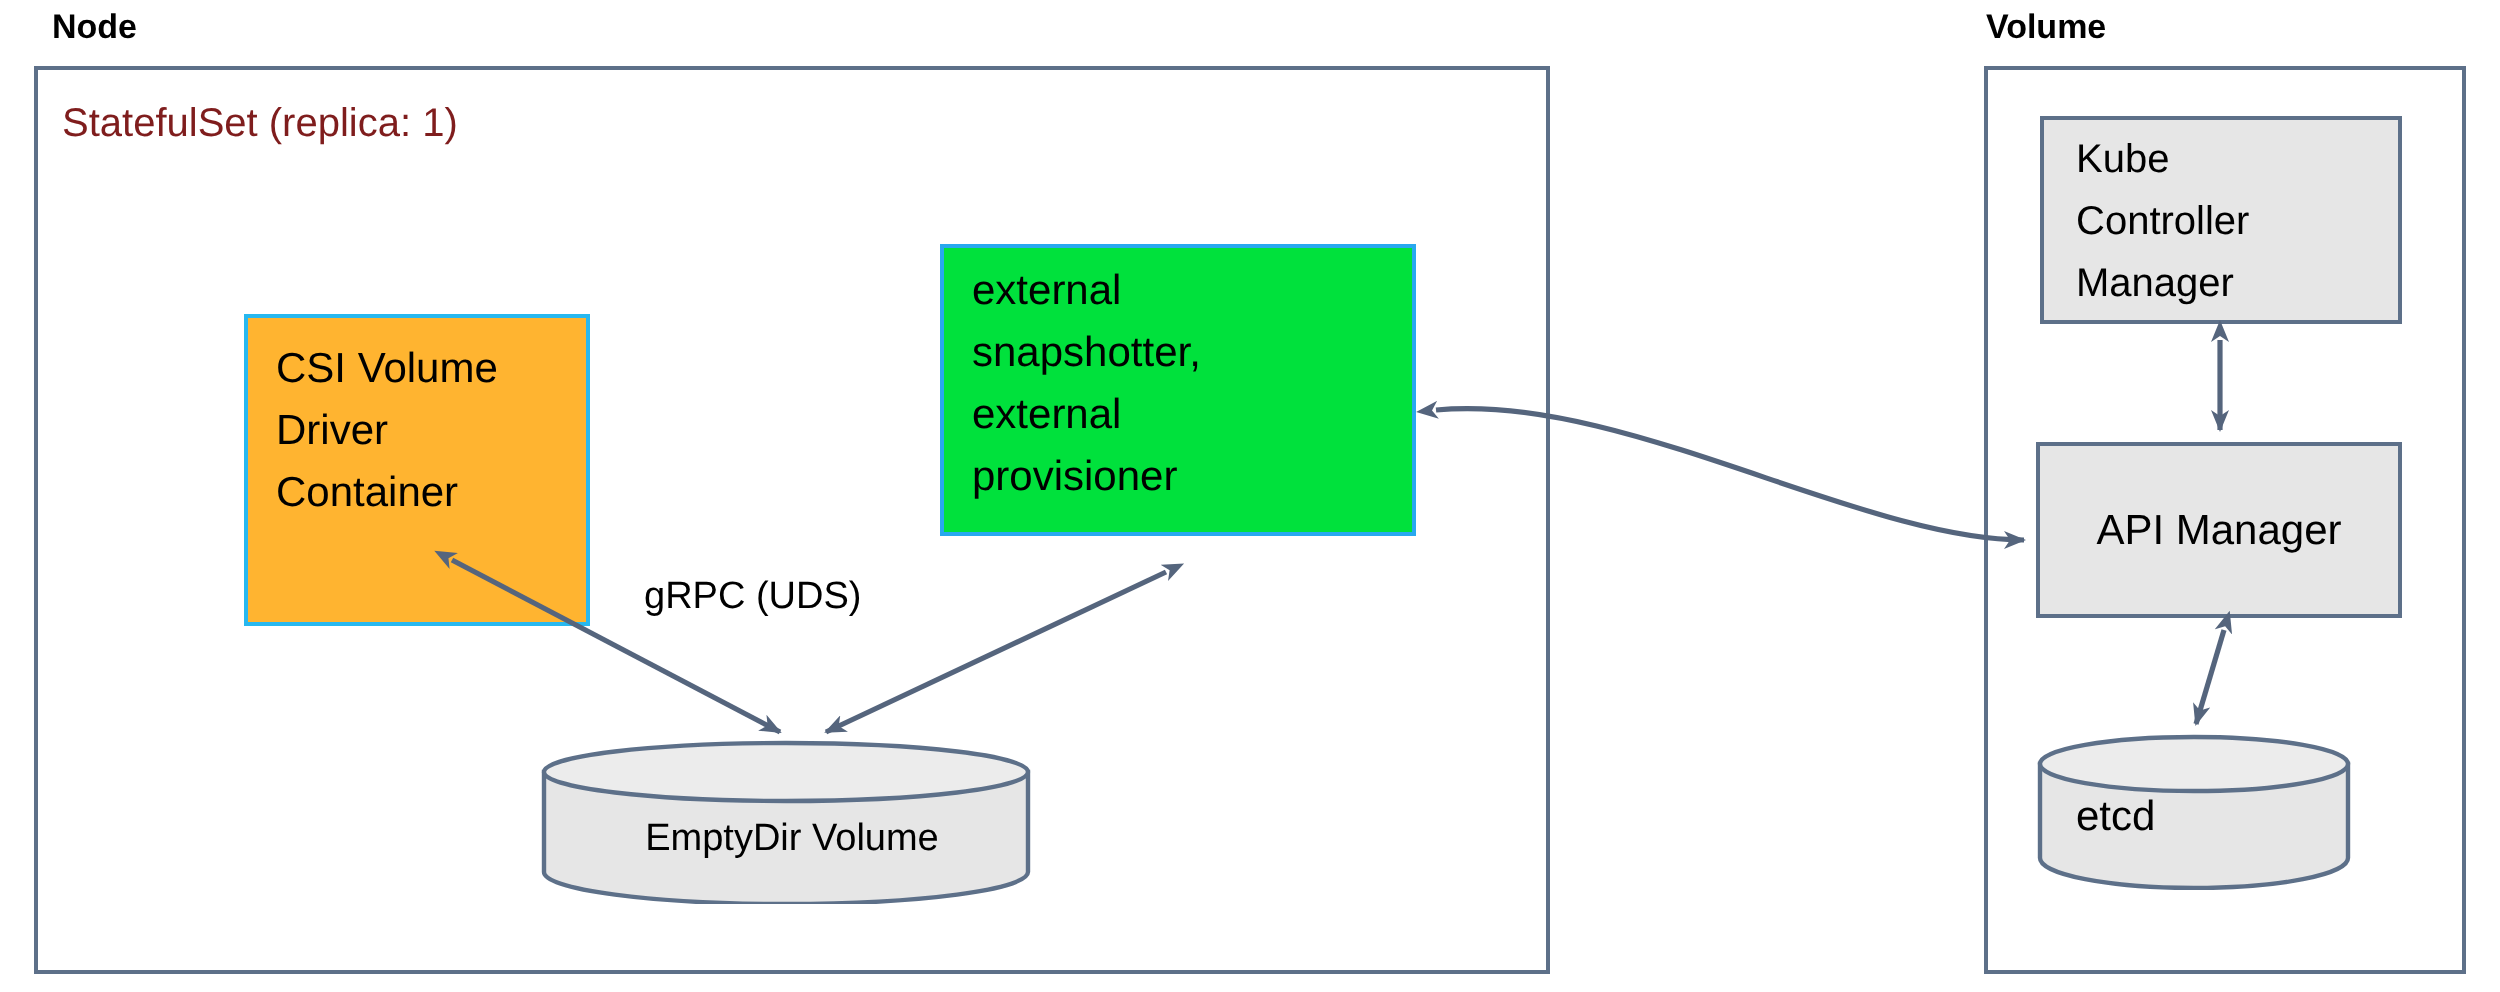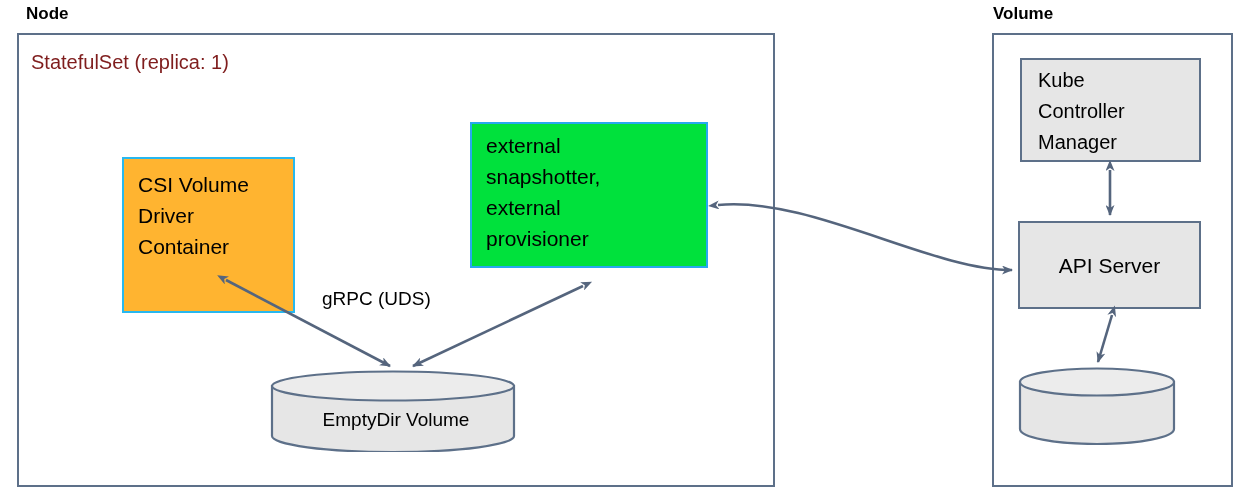--- a/index.html
+++ b/index.html
@@ -139,29 +139,30 @@
 
   <div class="group-box" style="left:992px; top:33px; width:241px; height:454px;"></div>
 
   <div class="node-box box-gray" style="left:1020px; top:58px; width:181px; height:104px;">
     <div class="node-text" style="padding-top:5px; padding-left:16px; font-size:20px; line-height:31px;">Kube
 Controller
 Manager</div>
   </div>
 
   <div class="node-box box-gray gray-centered" style="left:1018px; top:221px; width:183px; height:88px;">
-    <div class="node-text" style="font-size:21px;">API Server</div>
+    <div class="node-text" style="font-size:21px;">API Manager</div>
   </div>
 
   <div class="cylinder" style="left:1018px; top:367px; width:158px; height:78px;">
     <svg width="158" height="78" viewBox="0 0 158 78">
       <path d="M2,15 L2,62 A77,15 0 0 0 156,62 L156,15 Z" fill="#e6e6e6" stroke="#5d7089" stroke-width="2.2"></path>
       <ellipse cx="79" cy="15" rx="77" ry="13.5" fill="#ececec" stroke="#5d7089" stroke-width="2.2"></ellipse>
     </svg>
   </div>
+  <div class="cylinder-label" style="left:1018px; top:398px; width:158px; text-align:left; padding-left:20px; box-sizing:border-box; font-size:21px;">etcd</div>
 
   <svg class="svg-layer">
     <defs>
       <marker id="ah" markerWidth="11" markerHeight="9" refX="10" refY="4.5" orient="auto" markerUnits="userSpaceOnUse">
         <path d="M0,0 L11,4.5 L0,9 L3,4.5 Z" fill="#55657d"></path>
       </marker>
       <marker id="ah-start" markerWidth="11" markerHeight="9" refX="1" refY="4.5" orient="auto-start-reverse" markerUnits="userSpaceOnUse">
         <path d="M0,0 L11,4.5 L0,9 L3,4.5 Z" fill="#55657d"></path>
       </marker>
     </defs>

